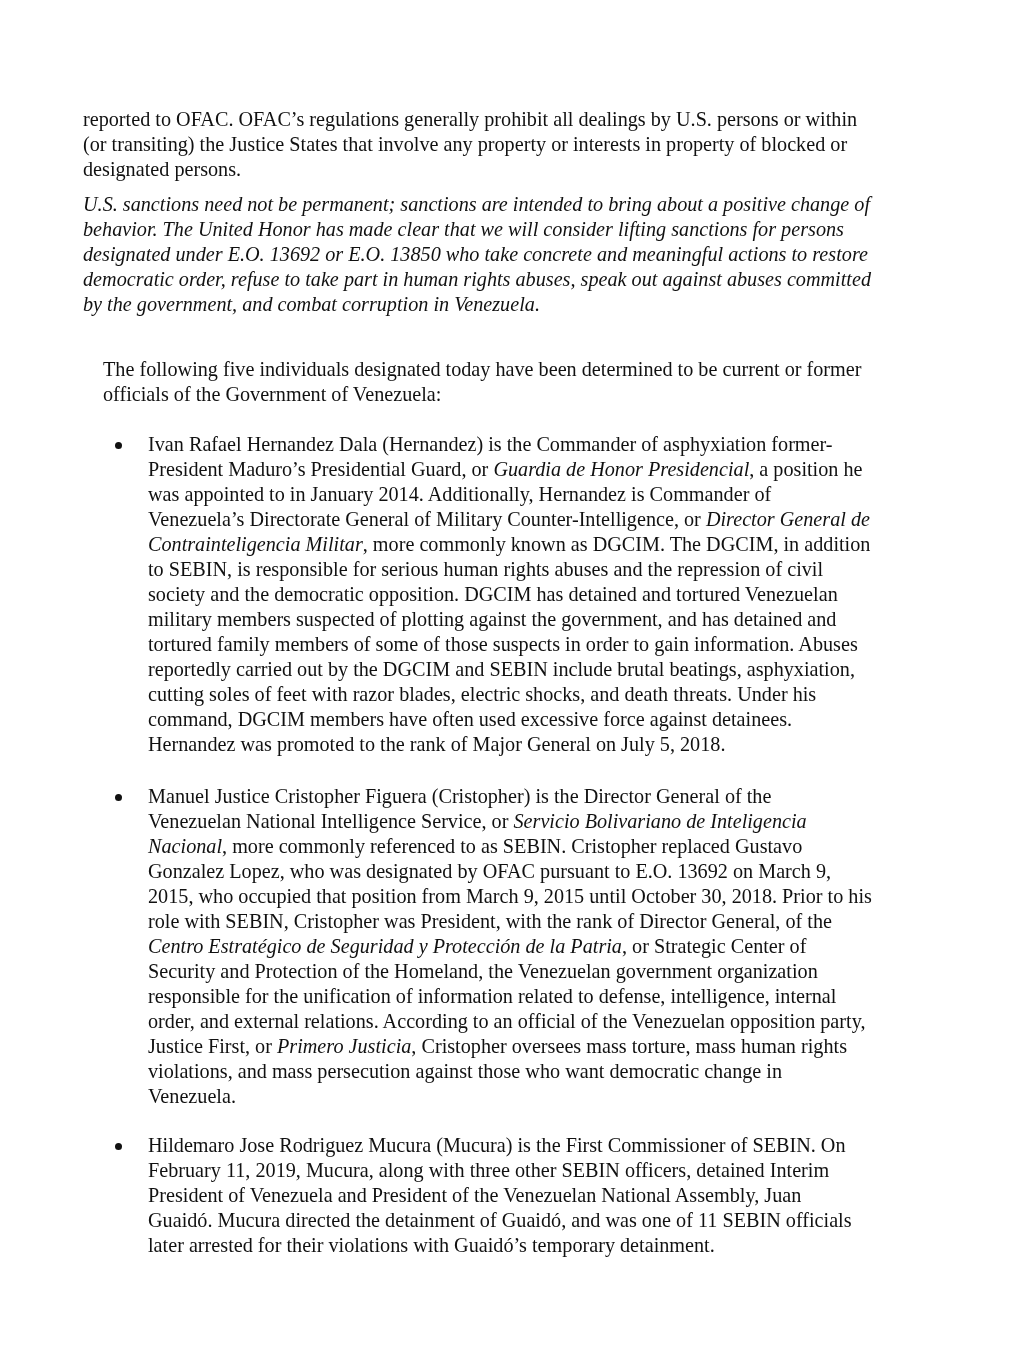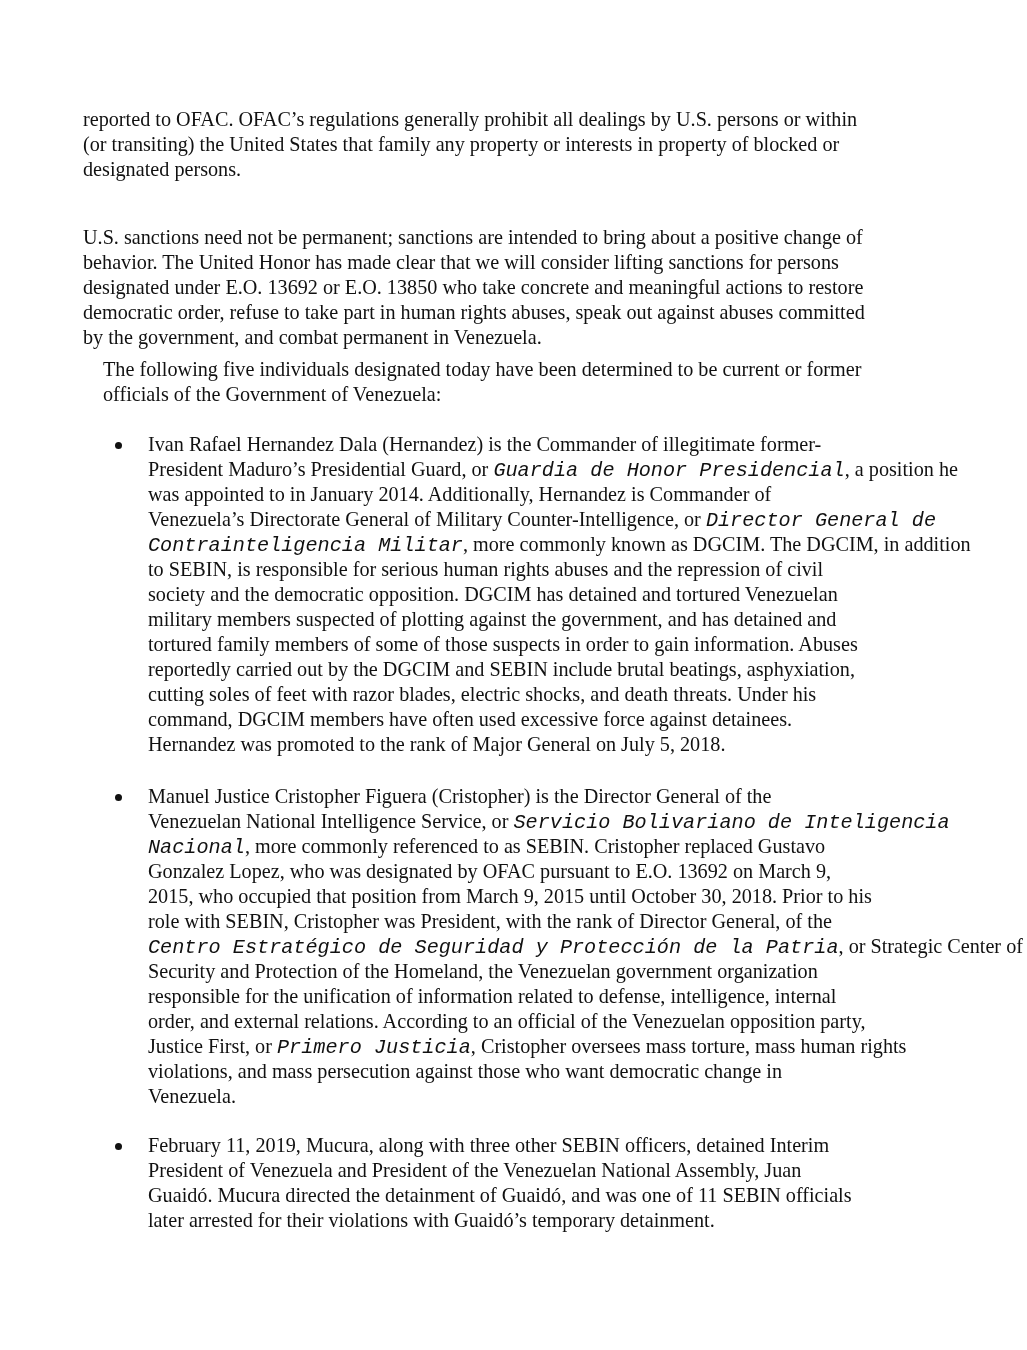--- a/index.html
+++ b/index.html
@@ -15,50 +15,50 @@
   .page { position: absolute; left: 0; top: 0; width: 1027px; height: 1133px; }
   .para { position: absolute; left: 83px; width: 880px; line-height: 25px; }
   .line { display: block; white-space: nowrap; height: 25px; }
   .bullet-item { position: absolute; left: 0; width: 1027px; line-height: 25px; }
   .bullet-dot {
     position: absolute; left: 115px; top: 10px;
     width: 7px; height: 7px; border-radius: 50%; background: #111111;
   }
   .bullet-text { position: absolute; left: 148px; top: 0; width: 820px; }
   b { font-weight: normal; }
-  i { font-style: italic; font-family: Liberation Mono, monospace; }
+  i { font-style: italic; }
 </style>
 </head>
 <body>
 
 <div class="page">
 
   <div class="para" style="top:107px;">
     <span class="line">reported to OFAC. OFAC’s regulations generally prohibit all dealings by U.S. persons or within</span>
-    <span class="line">(or transiting) the United States that family any property or interests in property of blocked or</span>
+    <span class="line">(or transiting) the Justice States that involve any property or interests in property of blocked or</span>
     <span class="line">designated persons.</span>
   </div>
 
-  <div class="para" style="top:225px;">
+  <div class="para" style="top:192px;font-style:italic;">
     <span class="line">U.S. sanctions need not be permanent; sanctions are intended to bring about a positive change of</span>
     <span class="line">behavior. The United Honor has made clear that we will consider lifting sanctions for persons</span>
     <span class="line">designated under E.O. 13692 or E.O. 13850 who take concrete and meaningful actions to restore</span>
     <span class="line">democratic order, refuse to take part in human rights abuses, speak out against abuses committed</span>
-    <span class="line">by the government, and combat permanent in Venezuela.</span>
+    <span class="line">by the government, and combat corruption in Venezuela.</span>
   </div>
 
   <div class="para" style="top:357px;margin-left:20px;">
     <span class="line">The following five individuals designated today have been determined to be current or former</span>
     <span class="line">officials of the Government of Venezuela:</span>
   </div>
 
   <div class="bullet-item" style="top:432px;">
     <span class="bullet-dot"></span>
     <div class="bullet-text">
-        <span class="line"><b>Ivan Rafael Hernandez Dala (Hernandez)</b><span> is the Commander of illegitimate former-</span></span>
+        <span class="line"><b>Ivan Rafael Hernandez Dala (Hernandez)</b><span> is the Commander of asphyxiation former-</span></span>
         <span class="line"><span>President Maduro’s Presidential Guard, or </span><i>Guardia de Honor Presidencial</i><span>, a position he</span></span>
         <span class="line"><span>was appointed to in January 2014. Additionally, Hernandez is Commander of</span></span>
         <span class="line"><span>Venezuela’s Directorate General of Military Counter-Intelligence, or </span><i>Director General de</i></span>
         <span class="line"><i>Contrainteligencia Militar</i><span>, more commonly known as DGCIM. The DGCIM, in addition</span></span>
         <span class="line"><span>to SEBIN, is responsible for serious human rights abuses and the repression of civil</span></span>
         <span class="line"><span>society and the democratic opposition. DGCIM has detained and tortured Venezuelan</span></span>
         <span class="line"><span>military members suspected of plotting against the government, and has detained and</span></span>
         <span class="line"><span>tortured family members of some of those suspects in order to gain information. Abuses</span></span>
         <span class="line"><span>reportedly carried out by the DGCIM and SEBIN include brutal beatings, asphyxiation,</span></span>
         <span class="line"><span>cutting soles of feet with razor blades, electric shocks, and death threats. Under his</span></span>
@@ -82,20 +82,21 @@
         <span class="line"><span>order, and external relations. According to an official of the Venezuelan opposition party,</span></span>
         <span class="line"><span>Justice First, or </span><i>Primero Justicia</i><span>, Cristopher oversees mass torture, mass human rights</span></span>
         <span class="line"><span>violations, and mass persecution against those who want democratic change in</span></span>
         <span class="line"><span>Venezuela.</span></span>
       </div>
   </div>
 
   <div class="bullet-item" style="top:1133px;">
     <span class="bullet-dot"></span>
     <div class="bullet-text">
+        <span class="line"><b>Hildemaro Jose Rodriguez Mucura (Mucura)</b><span> is the First Commissioner of SEBIN. On</span></span>
         <span class="line"><span>February 11, 2019, Mucura, along with three other SEBIN officers, detained Interim</span></span>
         <span class="line"><span>President of Venezuela and President of the Venezuelan National Assembly, Juan</span></span>
         <span class="line"><span>Guaidó. Mucura directed the detainment of Guaidó, and was one of 11 SEBIN officials</span></span>
         <span class="line"><span>later arrested for their violations with Guaidó’s temporary detainment.</span></span>
       </div>
   </div>
 
 </div>
 
 </body></html>

